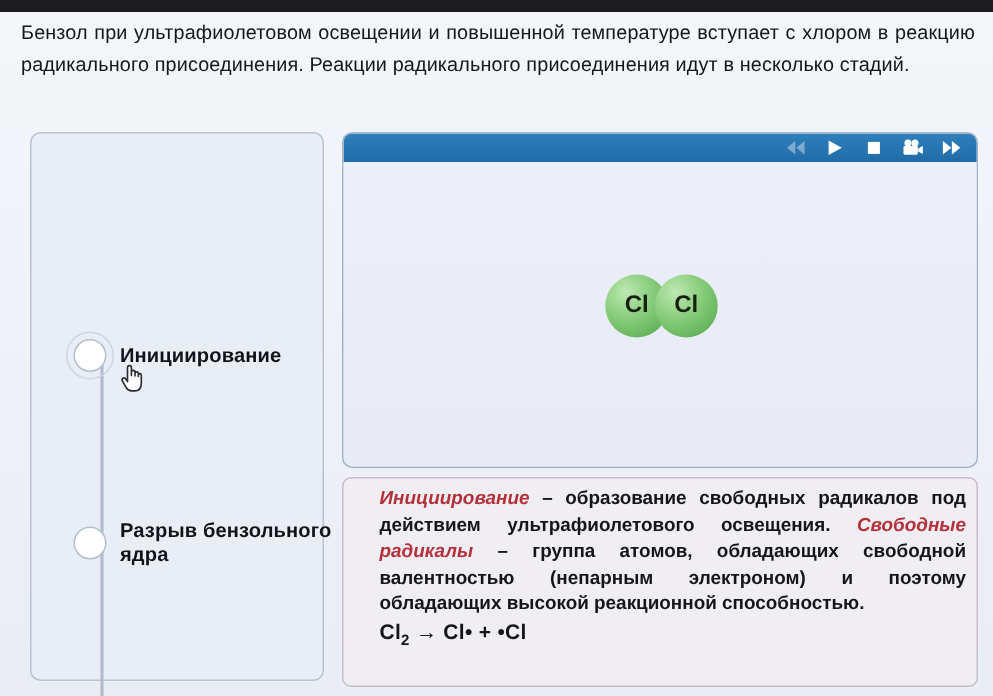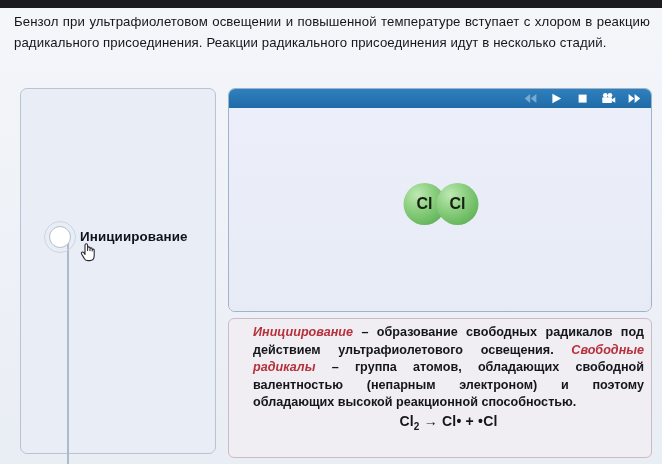--- a/index.html
+++ b/index.html
@@ -197,21 +197,21 @@
     font-weight: 600;
     text-align: justify;
     overflow: hidden;
   }
   .term {
     color: #b4303a;
     font-style: italic;
     font-weight: 700;
   }
   .equation {
-    text-align: center;
+    text-align: left;
     font-size: 14px;
     font-weight: 700;
     margin-top: 1px;
     letter-spacing: 0.2px;
   }
   .equation sub { font-size: 10px; }
 </style>
 </head>
 <body>
 
@@ -222,20 +222,24 @@
   <div class="intro">Бензол при ультрафиолетовом освещении и повышенной температуре вступает с хлором в реакцию радикального присоединения. Реакции радикального присоединения идут в несколько стадий.</div>
 
   <div class="steps-panel">
     <div class="steps-track"></div>
 
     <div class="step step-0 active">
       <span class="step-dot"></span>
       <span class="step-label">Инициирование</span>
     </div>
 
+    <div class="step step-1">
+      <span class="step-dot"></span>
+      <span class="step-label">Разрыв бензольного ядра</span>
+    </div>
 
     <svg class="cursor-hand" viewBox="0 0 18 22">
       <path d="M6 13.5 L6 4.2 Q6 2.7 7.3 2.7 Q8.6 2.7 8.6 4.2 L8.6 9.4 L8.6 7.1 Q8.6 5.9 9.8 5.9 Q11 5.9 11 7.1 L11 9.6 L11 8.0 Q11 6.9 12.1 6.9 Q13.2 6.9 13.2 8.0 L13.2 10.0 L13.2 9.1 Q13.2 8.1 14.2 8.1 Q15.2 8.1 15.2 9.1 L15.2 14.5 Q15.2 19.6 10.8 19.6 L8.8 19.6 Q6.4 19.6 5.2 17.4 L2.6 13.0 Q2.0 11.9 3.0 11.2 Q4.0 10.6 4.8 11.6 L6 13.2 Z" fill="#ffffff" stroke="#2b2b33" stroke-width="1.1" stroke-linejoin="round"></path>
     </svg>
   </div>
 
   <div class="anim-panel">
     <div class="anim-toolbar">
 
       <span class="tb-btn dim">

